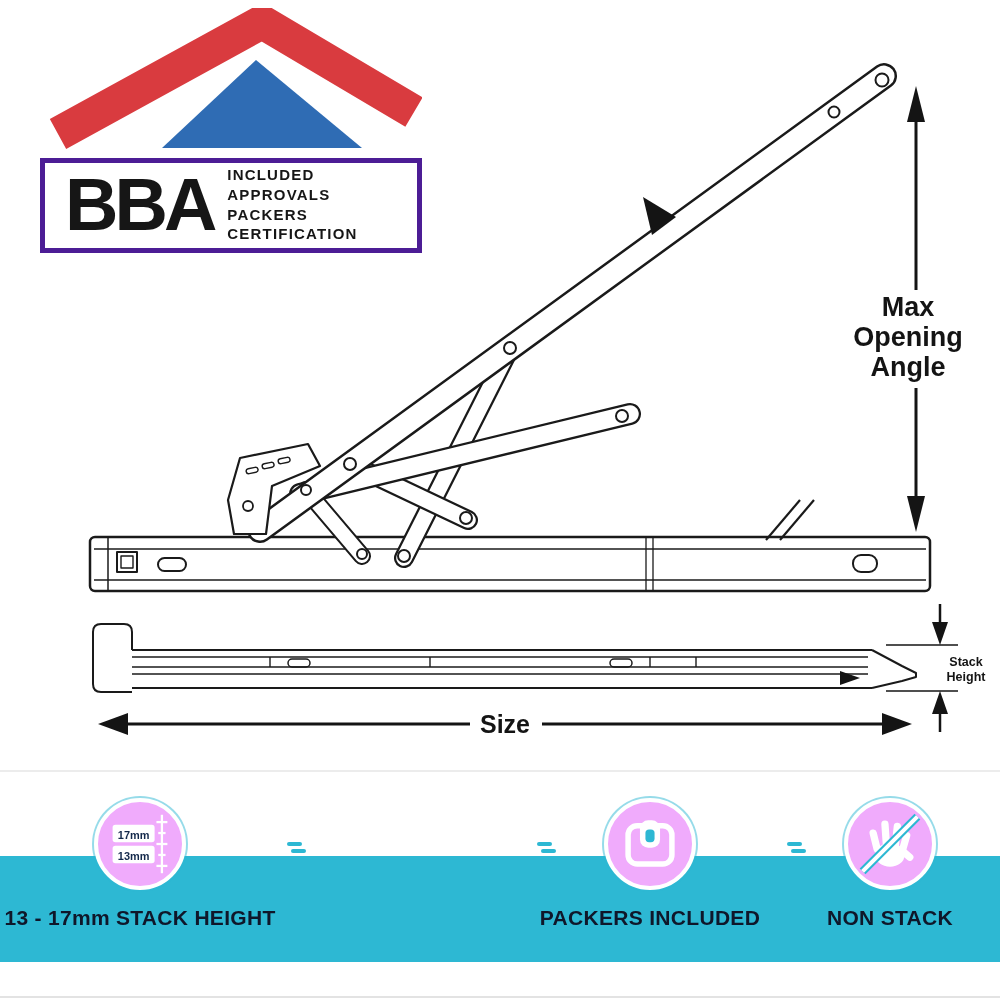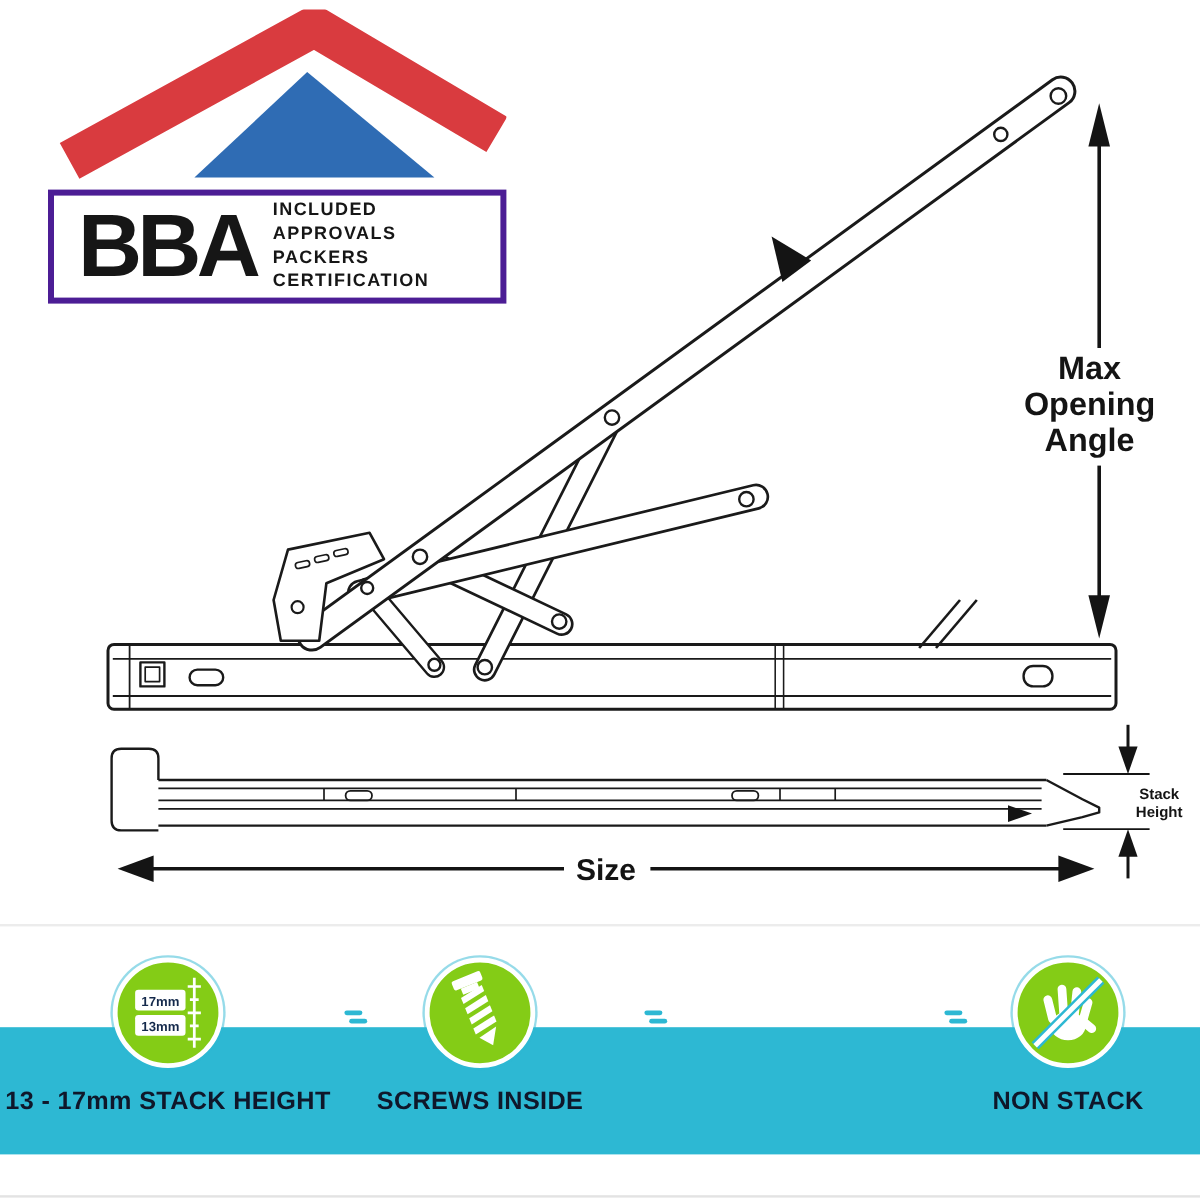--- a/index.html
+++ b/index.html
@@ -17,21 +17,21 @@
   .bba-service{font-size:15px;font-weight:700;letter-spacing:1.2px;color:#161616;line-height:1.32;}
   .bba-tagline{margin-top:5px;font-size:12.5px;font-weight:700;letter-spacing:1.7px;color:#161616;white-space:nowrap;}
 
   .divider{position:absolute;left:0;top:770px;width:1000px;height:2px;background:#ececec;}
   .bottom-line{position:absolute;left:0;top:996px;width:1000px;height:2px;background:#e3e3e3;}
 
   
   .band{position:absolute;left:0;top:856px;width:1000px;height:106px;background:#2db8d3;}
   .band-tick{position:absolute;width:15px;height:4px;border-radius:2px;background:#2db8d3;}
   .feature{position:absolute;top:798px;width:300px;display:flex;flex-direction:column;align-items:center;}
-  .circle{width:92px;height:92px;border-radius:50%;background:#84cc16;border:4px solid #fff;
+  .circle{width:92px;height:92px;border-radius:50%;background:#f0abfc;border:4px solid #fff;
           box-shadow:0 0 0 2px rgba(45,184,211,.5);display:flex;align-items:center;justify-content:center;}
   .feature-label{margin-top:16px;font-size:21px;font-weight:700;color:#0f172a;letter-spacing:.3px;white-space:nowrap;}
 
   .dj-text{font-family:"Liberation Sans",sans-serif;font-weight:bold;fill:#141414;}
   .gauge-text{font-family:"Liberation Sans",sans-serif;font-weight:bold;fill:#14294b;font-size:12px;text-anchor:middle;}
 </style>
 </head>
 <body>
 
 <div class="page">
@@ -179,37 +179,31 @@
         <line x1="18" y1="0" x2="30" y2="0" stroke="#ffffff" stroke-width="2.5"></line>
         <line x1="20" y1="12" x2="28" y2="12" stroke="#ffffff" stroke-width="2.5"></line>
         <line x1="18" y1="24" x2="30" y2="24" stroke="#ffffff" stroke-width="2.5"></line>
         <text class="gauge-text" x="-7" y="-6">17mm</text>
         <text class="gauge-text" x="-7" y="17">13mm</text>
       </svg>
     </div>
     <div class="feature-label">13 - 17mm STACK HEIGHT</div>
   </div>
 
-  <div class="feature" style="left:250px;">
+
+  <div class="feature" style="left:500px;">
     <div class="circle">
       <svg width="84" height="84" viewBox="-46 -46 92 92">
-        <g fill="#ffffff" transform="rotate(-22)">
-          <rect x="-14" y="-36" width="28" height="9" rx="2"></rect>
-          <rect x="-8" y="-27" width="16" height="6"></rect>
-          <path d="M-11,-19 L11,-23 L11,-17 L-11,-13 Z"></path>
-          <path d="M-11,-9 L11,-13 L11,-7 L-11,-3 Z"></path>
-          <path d="M-11,1 L11,-3 L11,3 L-11,7 Z"></path>
-          <path d="M-11,11 L11,7 L11,13 L-11,17 Z"></path>
-          <path d="M-9,21 L9,17 L0,32 Z"></path>
-        </g>
+        <rect x="-24" y="-20" width="48" height="42" rx="10" fill="none" stroke="#ffffff" stroke-width="6"></rect>
+        <rect x="-11" y="-26" width="22" height="30" rx="9" fill="#ffffff"></rect>
+        <rect x="-5" y="-16" width="10" height="14" rx="4" fill="#2db8d3"></rect>
       </svg>
     </div>
-    <div class="feature-label">SCREWS INSIDE</div>
-  </div>
-
+    <div class="feature-label">PACKERS INCLUDED</div>
+  </div>
 
   <div class="feature" style="left:740px;">
     <div class="circle">
       <svg width="84" height="84" viewBox="-46 -46 92 92">
         <g fill="#ffffff">
           <rect x="-19" y="-20" width="8" height="26" rx="4" transform="rotate(-14)"></rect>
           <rect x="-8" y="-26" width="8" height="32" rx="4" transform="rotate(-4)"></rect>
           <rect x="2" y="-24" width="8" height="30" rx="4" transform="rotate(6)"></rect>
           <rect x="11" y="-18" width="8" height="24" rx="4" transform="rotate(16)"></rect>
           <ellipse cx="0" cy="12" rx="16" ry="13"></ellipse>

